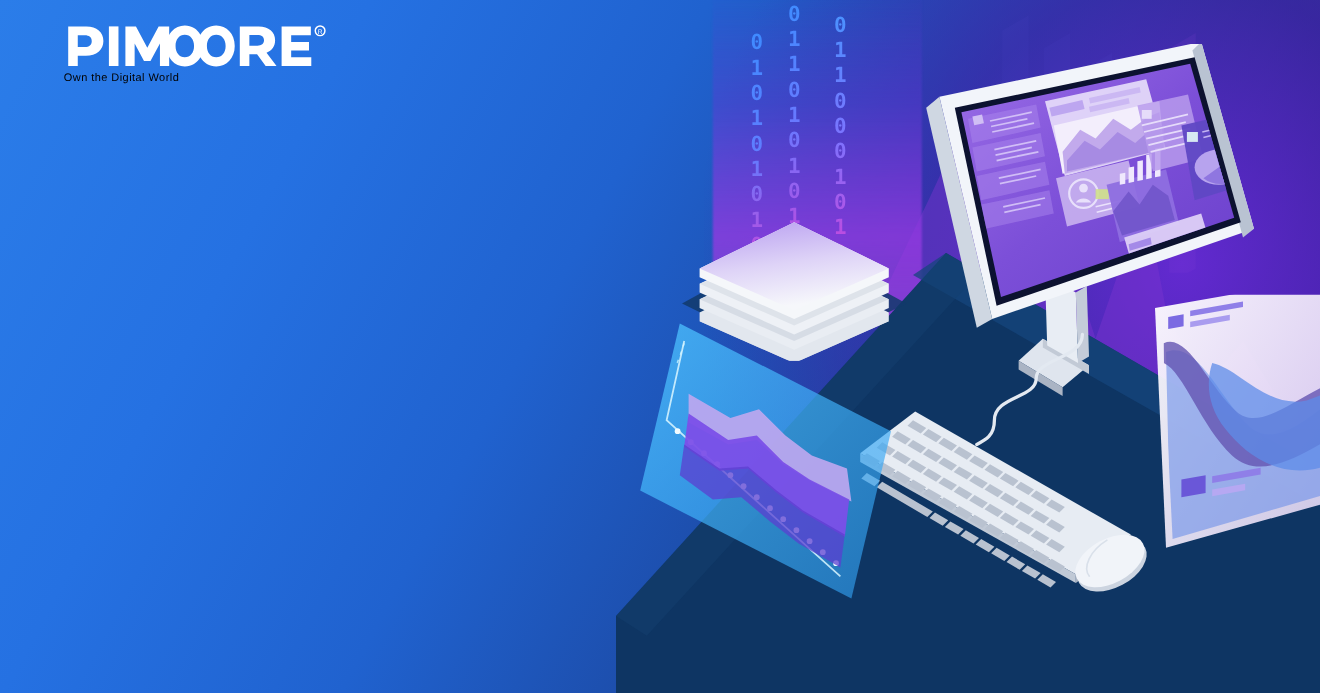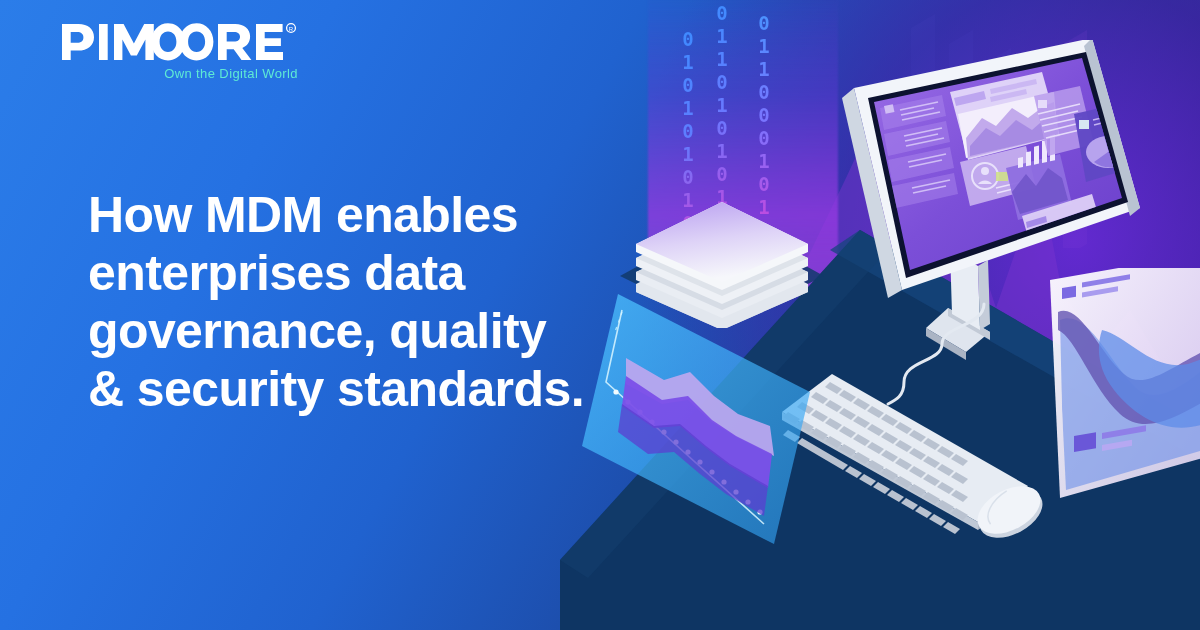--- a/index.html
+++ b/index.html
@@ -28,21 +28,21 @@
     position:absolute;right:-20px;top:60px;width:420px;height:330px;opacity:.62;
   }
   .bg-bars{
     position:absolute;left:905px;top:-12px;width:300px;height:260px;opacity:.55;
   }
 
   
   .logo{position:absolute;left:58px;top:18px;width:240px;}
   .logo svg{display:block;}
   .logo-tag{
-    margin-top:4px;text-align:right;color:#5eead4;font-size:13px;
+    margin-top:4px;text-align:left;color:#000000;font-size:10px;
     letter-spacing:.4px;font-weight:400;
   }
 
   
   .headline{
     position:absolute;left:88px;top:186px;width:620px;
     color:#ffffff;font-size:50px;line-height:1.16;font-weight:700;
     letter-spacing:-0.6px;
   }
   .headline .ln{display:block;white-space:nowrap;}
@@ -404,20 +404,14 @@
       <rect x="42" y="22" width="48" height="5" fill="#8f7fe8" transform="skewY(-10)"></rect>
       <rect x="42" y="32" width="36" height="5" fill="#a99cef" transform="skewY(-10)"></rect>
 
       <rect x="34" y="174" width="22" height="16" fill="#6a57d8" transform="skewY(-10)"></rect>
       <rect x="62" y="176" width="44" height="6" fill="#8f7fe8" transform="skewY(-10)"></rect>
       <rect x="62" y="188" width="30" height="6" fill="#b6a8f2" transform="skewY(-10)"></rect>
     </svg>
 
   </div>
 
-  <div class="headline">
-    <span class="ln">How MDM enables</span>
-    <span class="ln">enterprises data</span>
-    <span class="ln">governance, quality</span>
-    <span class="ln">&amp; security standards.</span>
-  </div>
 
 </div>
 
 </body></html>

